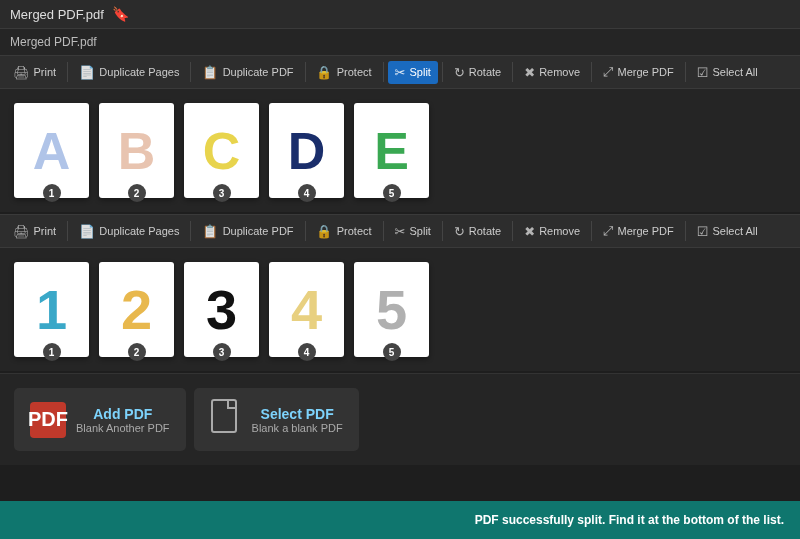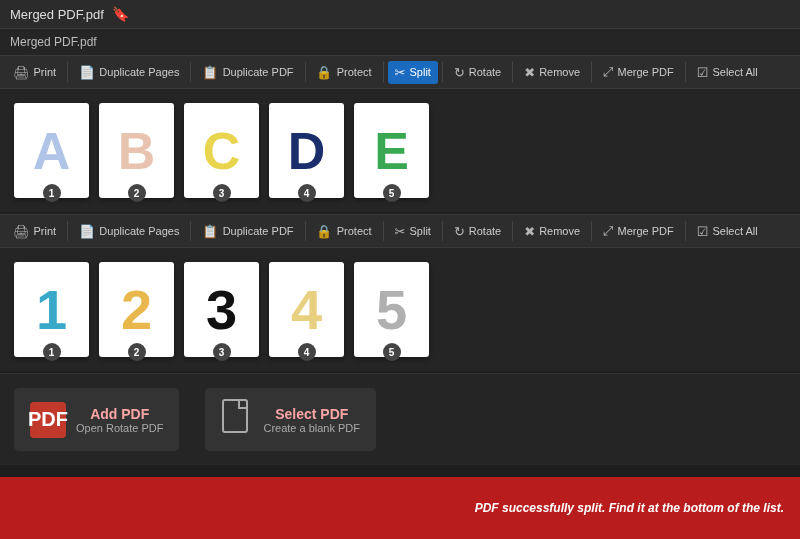--- a/index.html
+++ b/index.html
@@ -117,21 +117,21 @@
       width: 18px;
       height: 18px;
       display: flex;
       align-items: center;
       justify-content: center;
       font-size: 10px;
       font-weight: bold;
     }
     .bottom-bar {
       display: flex;
-      gap: 26px;
+      gap: 8px;
       padding: 14px;
       background: #252525;
       border-top: 1px solid #333;
     }
     .action-btn {
       display: flex;
       align-items: center;
       gap: 10px;
       background: #333;
       border: none;
@@ -157,38 +157,37 @@
       color: #aaa;
       font-size: 30px;
     }
     .action-btn-texts {
       display: flex;
       flex-direction: column;
     }
     .action-btn-title {
       font-size: 14px;
       font-weight: bold;
-      color: #fca5a5;
+      color: #7dd3fc;
     }
     .action-btn-sub {
       font-size: 11px;
       color: #aaa;
     }
     .status-bar {
-      background: #b91c1c;
+      background: #0f766e;
       color: #fff;
-      padding: 24px 16px;
+      padding: 12px 16px;
       font-size: 12px;
       font-weight: 600;
       text-align: right;
       min-height: 36px;
       display: flex;
       align-items: center;
       justify-content: flex-end;
-      font-style: italic;
     }
   </style>
 </head>
 <body>
 
 <div class="title-bar">
   <span class="title-bar-text">Merged PDF.pdf</span>
   <span class="save-icon">🔖</span>
 </div>
 
@@ -335,33 +334,33 @@
         <div class="page-number-badge">5</div>
       </div>
     </div>
   </div>
 
   <div class="bottom-bar">
     <button class="action-btn">
       <div class="add-pdf-icon">PDF</div>
       <div class="action-btn-texts">
         <span class="action-btn-title">Add PDF</span>
-        <span class="action-btn-sub">Open Rotate PDF</span>
+        <span class="action-btn-sub">Blank Another PDF</span>
       </div>
     </button>
     <button class="action-btn">
       <div class="blank-pdf-icon">
         <svg width="32" height="36" viewBox="0 0 32 36">
           <rect x="2" y="2" width="24" height="32" rx="2" fill="none" stroke="#aaa" stroke-width="2"></rect>
           <polyline points="18,2 18,10 26,10" fill="none" stroke="#aaa" stroke-width="2"></polyline>
         </svg>
       </div>
       <div class="action-btn-texts">
         <span class="action-btn-title">Select PDF</span>
-        <span class="action-btn-sub">Create a blank PDF</span>
+        <span class="action-btn-sub">Blank a blank PDF</span>
       </div>
     </button>
   </div>
 </div>
 
 <div class="status-bar">
   <span>PDF successfully split. Find it at the bottom of the list.</span>
 </div>
 
 </body></html>

